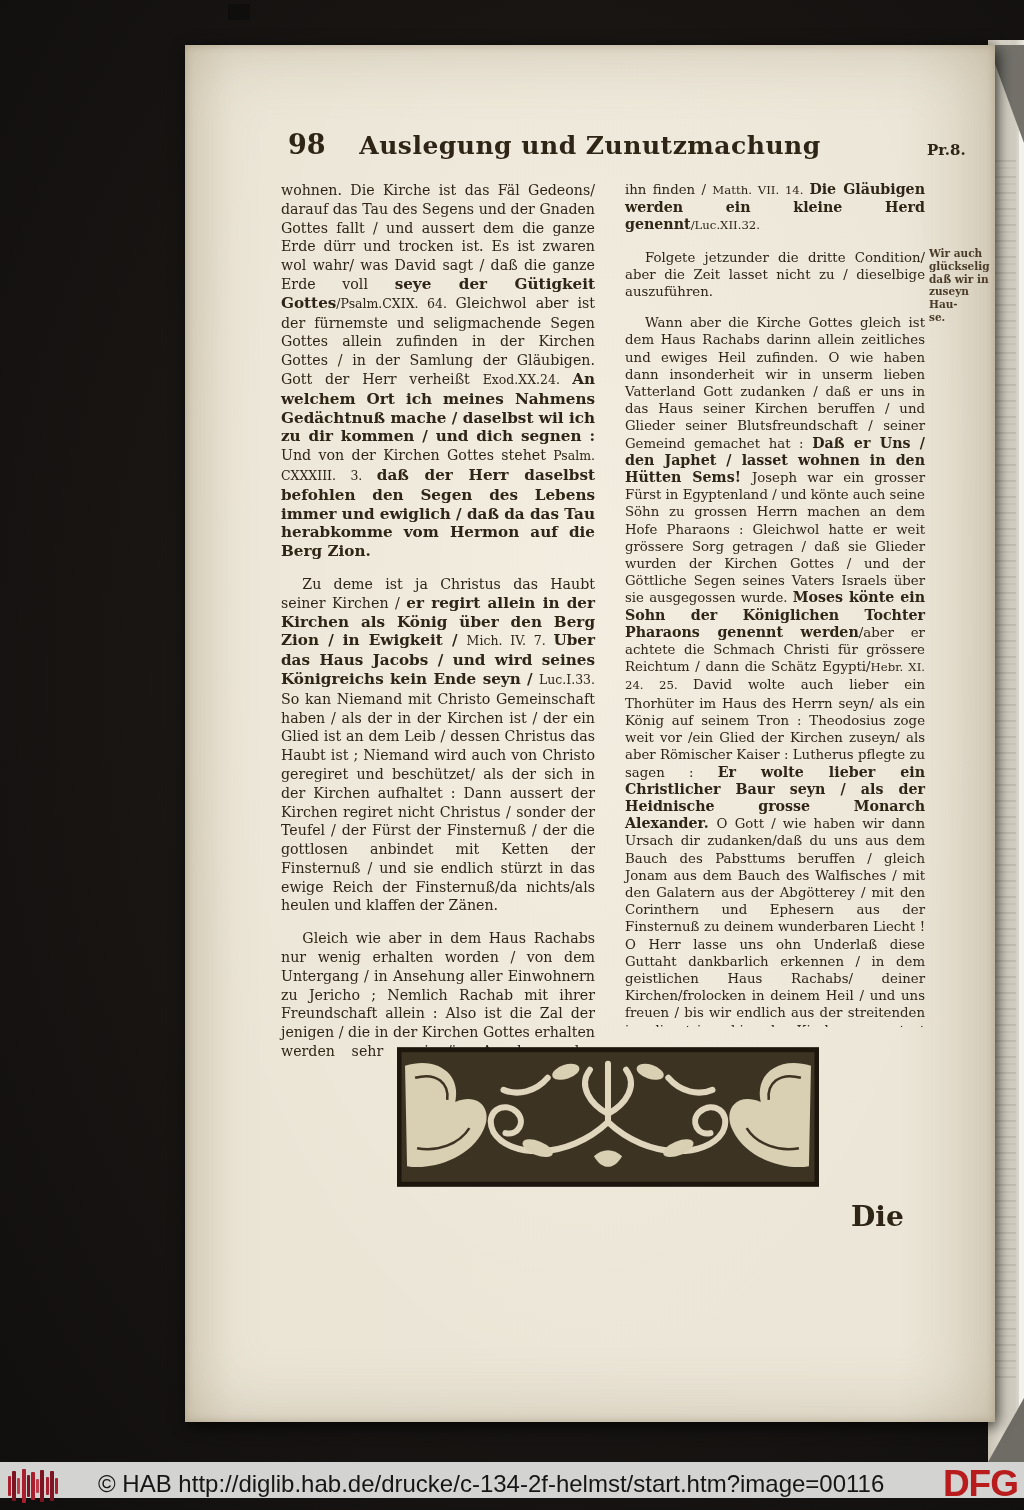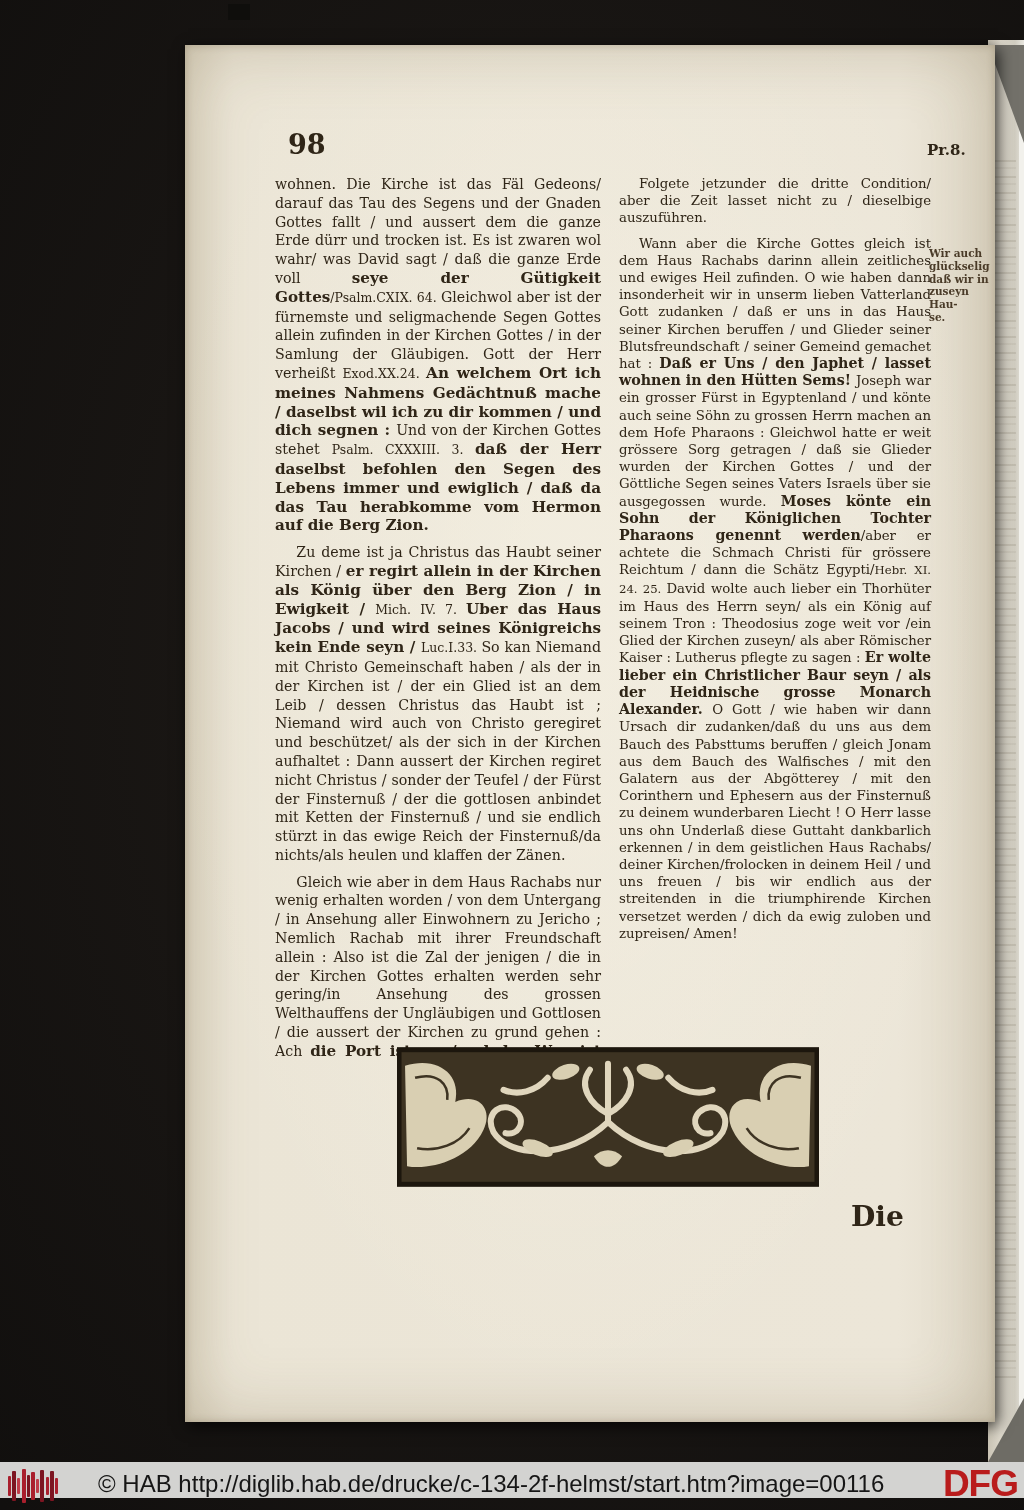--- a/index.html
+++ b/index.html
@@ -31,21 +31,21 @@
     color:#2f2517;}
 
   .pagenum{position:absolute;left:88px;top:84px;font-size:27px;font-weight:bold;margin-left:15px;}
   .running-title{position:absolute;left:140px;right:140px;top:86px;text-align:center;
     font-size:25px;font-weight:bold;letter-spacing:.5px;}
   .signature{position:absolute;left:742px;top:96px;font-size:15px;font-weight:bold;text-align:right;}
 
   .col{position:absolute;top:122px;text-align:justify;overflow:hidden;}
   .col-left{left:82px;width:342px;height:892px;font-size:14.2px;line-height:18.8px;}
   .col-right{left:426px;width:328px;height:860px;font-size:13.3px;line-height:17.2px;}
-  .para{margin:8px;}
+  .para{margin:14px;}
   .para.ind{text-indent:1.5em;}
   .emph{font-weight:bold;font-size:1.07em;}
   .latin{font-size:.88em;}
 
   .margin-note{position:absolute;left:744px;top:202px;width:66px;overflow:hidden;
     font-size:10.5px;line-height:12.8px;color:#4a3b28;font-weight:bold;}
 
   .ornament{position:absolute;left:212px;top:1002px;width:422px;height:140px;}
   .catchword{position:absolute;left:666px;top:1155px;font-size:28px;font-weight:bold;}
 
@@ -62,28 +62,30 @@
 <div class="bg-vignette"></div>
 <div class="notch"></div>
 
 <div class="fore-edge"></div>
 <div class="edge-white"></div>
 <div class="wedge-top"></div>
 <div class="wedge-bottom"></div>
 
 <div class="paper">
   <div class="pagenum">98</div>
+  <div class="running-title">Auslegung und Zunutzmachung</div>
   <div class="signature">Pr.8.</div>
 
   <div class="col col-left">
       <p class="para"><span>wohnen. Die Kirche ist das Fäl Gedeons/ darauf das Tau des Segens und der Gnaden Gottes fallt / und aussert dem die ganze Erde dürr und trocken ist. Es ist zwaren wol wahr/ was David sagt / daß die ganze Erde voll </span><span class="emph">seye der Gütigkeit Gottes</span><span class="latin">/Psalm.CXIX. 64. </span><span>Gleichwol aber ist der fürnemste und seligmachende Segen Gottes allein zufinden in der Kirchen Gottes / in der Samlung der Gläubigen. Gott der Herr verheißt </span><span class="latin">Exod.XX.24. </span><span class="emph">An welchem Ort ich meines Nahmens Gedächtnuß mache / daselbst wil ich zu dir kommen / und dich segnen : </span><span>Und von der Kirchen Gottes stehet </span><span class="latin">Psalm. CXXXIII. 3. </span><span class="emph">daß der Herr daselbst befohlen den Segen des Lebens immer und ewiglich / daß da das Tau herabkomme vom Hermon auf die Berg Zion.</span></p>
       <p class="para ind"><span>Zu deme ist ja Christus das Haubt seiner Kirchen / </span><span class="emph">er regirt allein in der Kirchen als König über den Berg Zion / in Ewigkeit / </span><span class="latin">Mich. IV. 7. </span><span class="emph">Uber das Haus Jacobs / und wird seines Königreichs kein Ende seyn / </span><span class="latin">Luc.I.33. </span><span>So kan Niemand mit Christo Gemeinschaft haben / als der in der Kirchen ist / der ein Glied ist an dem Leib / dessen Christus das Haubt ist ; Niemand wird auch von Christo geregiret und beschützet/ als der sich in der Kirchen aufhaltet : Dann aussert der Kirchen regiret nicht Christus / sonder der Teufel / der Fürst der Finsternuß / der die gottlosen anbindet mit Ketten der Finsternuß / und sie endlich stürzt in das ewige Reich der Finsternuß/da nichts/als heulen und klaffen der Zänen.</span></p>
       <p class="para ind"><span>Gleich wie aber in dem Haus Rachabs nur wenig erhalten worden / von dem Untergang / in Ansehung aller Einwohnern zu Jericho ; Nemlich Rachab mit ihrer Freundschaft allein : Also ist die Zal der jenigen / die in der Kirchen Gottes erhalten werden sehr gering/in Ansehung des grossen Welthauffens der Ungläubigen und Gottlosen / die aussert der Kirchen zu grund gehen : Ach </span><span class="emph">die Port ist eng/und der Weg ist schmal / der zum Leben führt / </span><span class="emph">und ihrer sind wenig die</span></p>
     </div>
   <div class="col col-right">
+      <p class="para"><span>ihn finden / </span><span class="latin">Matth. VII. 14. </span><span class="emph">Die Gläubigen werden ein kleine Herd genennt</span><span class="latin">/Luc.XII.32.</span></p>
       <p class="para ind"><span>Folgete jetzunder die dritte Condition/ aber die Zeit lasset nicht zu / dieselbige auszuführen.</span></p>
       <p class="para ind"><span>Wann aber die Kirche Gottes gleich ist dem Haus Rachabs darinn allein zeitliches und ewiges Heil zufinden. O wie haben dann insonderheit wir in unserm lieben Vatterland Gott zudanken / daß er uns in das Haus seiner Kirchen beruffen / und Glieder seiner Blutsfreundschaft / seiner Gemeind gemachet hat : </span><span class="emph">Daß er Uns / den Japhet / lasset wohnen in den Hütten Sems! </span><span>Joseph war ein grosser Fürst in Egyptenland / und könte auch seine Söhn zu grossen Herrn machen an dem Hofe Pharaons : Gleichwol hatte er weit grössere Sorg getragen / daß sie Glieder wurden der Kirchen Gottes / und der Göttliche Segen seines Vaters Israels über sie ausgegossen wurde. </span><span class="emph">Moses könte ein Sohn der Königlichen Tochter Pharaons genennt werden</span><span>/aber er achtete die Schmach Christi für grössere Reichtum / dann die Schätz Egypti/</span><span class="latin">Hebr. XI. 24. 25. </span><span>David wolte auch lieber ein Thorhüter im Haus des Herrn seyn/ als ein König auf seinem Tron : Theodosius zoge weit vor /ein Glied der Kirchen zuseyn/ als aber Römischer Kaiser : Lutherus pflegte zu sagen : </span><span class="emph">Er wolte lieber ein Christlicher Baur seyn / als der Heidnische grosse Monarch Alexander. </span><span>O Gott / wie haben wir dann Ursach dir zudanken/daß du uns aus dem Bauch des Pabsttums beruffen / gleich Jonam aus dem Bauch des Walfisches / mit den Galatern aus der Abgötterey / mit den Corinthern und Ephesern aus der Finsternuß zu deinem wunderbaren Liecht ! O Herr lasse uns ohn Underlaß diese Guttaht dankbarlich erkennen / in dem geistlichen Haus Rachabs/ deiner Kirchen/frolocken in deinem Heil / und uns freuen / bis wir endlich aus der streitenden in die triumphirende Kirchen versetzet werden / dich da ewig zuloben und zupreisen/ Amen!</span></p>
     </div>
 
   <div class="margin-note">
       <div>Wir auch</div>
       <div>glückselig</div>
       <div>daß wir in</div>
       <div>zuseyn Hau-</div>
       <div>se.</div>

